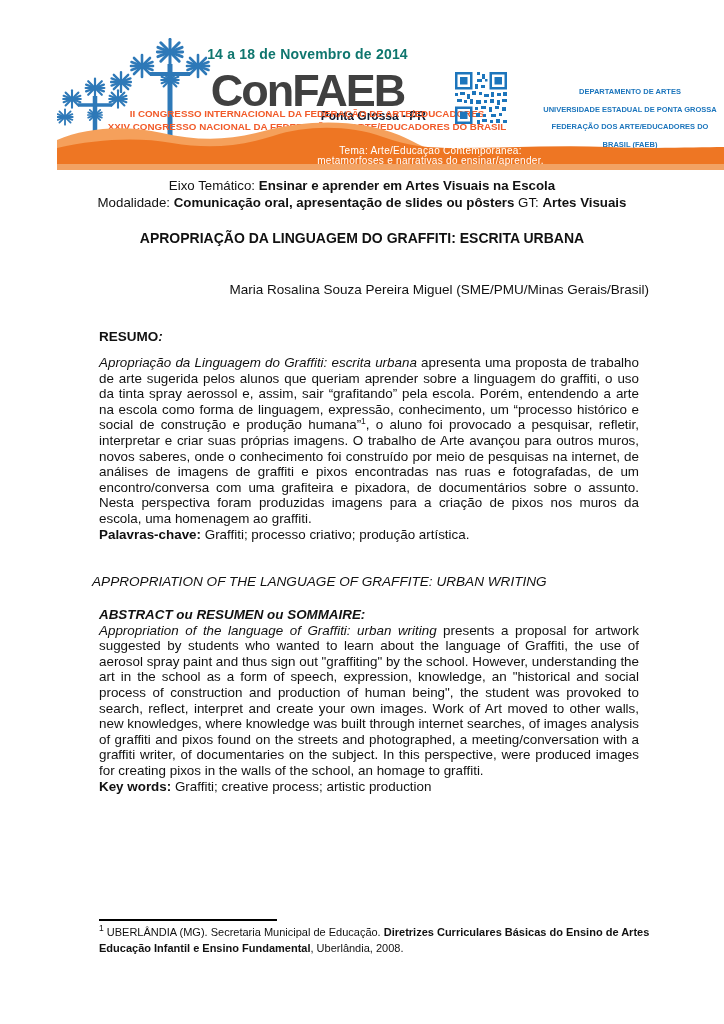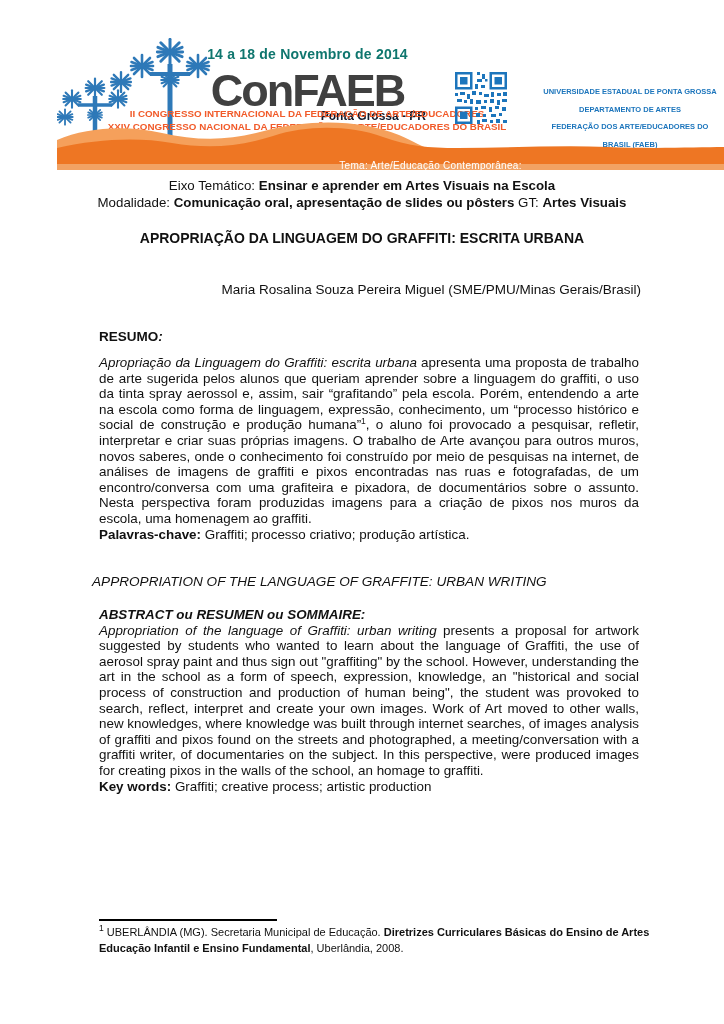--- a/index.html
+++ b/index.html
@@ -15,29 +15,29 @@
   .dates { font-size:14px; font-weight:bold; color:#0f766e; letter-spacing:.2px; }
   .logo  { font-size:45px; font-weight:bold; color:#404040; line-height:40px; letter-spacing:-2px; margin-top:9px; }
   .location { font-size:12px; font-weight:bold; color:#0f172a; text-align:right; margin-top:-2px; padding-right:4px; }
   .congress { position:absolute; left:40px; top:78px; width:420px; text-align:center;
               color:#F15A29; font-weight:bold; font-size:9.8px; line-height:12.5px; }
   .qr { position:absolute; left:398px; top:42px; width:52px; height:52px; }
   .institution { position:absolute; left:486px; top:53px; width:174px; text-align:center;
                  color:#1C75BC; font-weight:bold; font-size:7.5px; line-height:17.5px; }
   .hills { position:absolute; left:0; top:88px; width:667px; height:52px; }
   .banner-caption { position:absolute; left:80px; right:0; top:116px; text-align:center;
-                    color:#fff; font-size:10px; line-height:9.8px; letter-spacing:.3px;margin-top:15px; }
+                    color:#fff; font-size:10px; line-height:9.8px; letter-spacing:.3px; }
   
   .meta { position:absolute; left:92px; top:177px; width:540px; text-align:center;
           font-size:13.3px; line-height:17px; }
   .b { font-weight:bold; }
   .i { font-style:italic; }
   .title-pt { position:absolute; left:92px; top:230px; width:540px; text-align:center;
               font-size:14px; font-weight:bold; }
-  .author { position:absolute; left:94px; top:282px; width:547px; text-align:right; font-size:13.5px; }
+  .author { position:absolute; left:102px; top:282px; width:547px; text-align:right; font-size:13.5px; }
   .resumo-head { position:absolute; left:99px; top:329px; font-size:13.5px; font-weight:bold; }
   .para-block { position:absolute; left:99px; width:540px; text-align:justify;
                 font-size:13.4px; line-height:15.6px; }
   .para-block p { margin:0; }
   .pt-block { top:355px; }
   .title-en { position:absolute; left:92px; top:574px; width:540px; text-align:left;
               font-size:13.6px; font-style:italic; }
   .en-block { top:607px; }
   .abstract-head { font-weight:bold; font-style:italic; }
   sup.fn { font-size:8.5px; vertical-align:super; line-height:0; }
@@ -136,22 +136,22 @@
           <rect x="44" y="41" width="3" height="3"></rect>
         <rect x="22" y="48" width="3" height="4"></rect>
           <rect x="27" y="47" width="5" height="3"></rect>
         <rect x="35" y="48" width="3" height="3"></rect>
           <rect x="41" y="47" width="4" height="4"></rect>
         <rect x="48" y="48" width="4" height="3"></rect>
       </g>
     </svg>
 
     <div class="institution">
+      <div>DEPARTAMENTO DE ARTES</div>
       <div>UNIVERSIDADE ESTADUAL DE PONTA GROSSA</div>
-      <div>DEPARTAMENTO DE ARTES</div>
       <div>FEDERAÇÃO DOS ARTE/EDUCADORES DO BRASIL (FAEB)</div>
     </div>
 
     <svg class="hills" viewBox="0 0 667 52" preserveAspectRatio="none" aria-hidden="true">
 
       <path fill="#F5A05B" d="M0 22 C30 9 70 7 105 15 C140 23 172 23 207 13 C252 1 302 1 342 17 C356 23 366 29 378 34 L378 52 L0 52 Z"></path>
 
       <path fill="#EE7623" d="M0 30 C40 21 80 19 115 25 C150 31 182 29 216 18 C250 7 292 7 326 19 C351 28 371 30 401 30 C451 30 501 27 551 29 C601 31 641 29 667 29 L667 46 L0 46 Z"></path>
 
       <rect x="0" y="46" width="667" height="6" fill="#F2A263"></rect>

